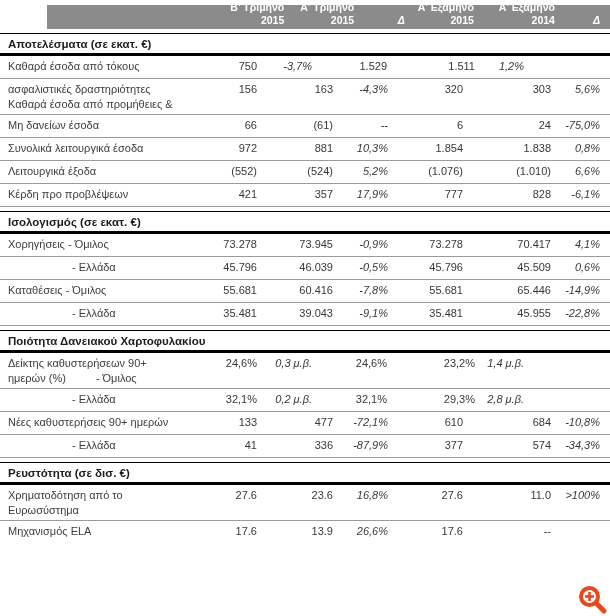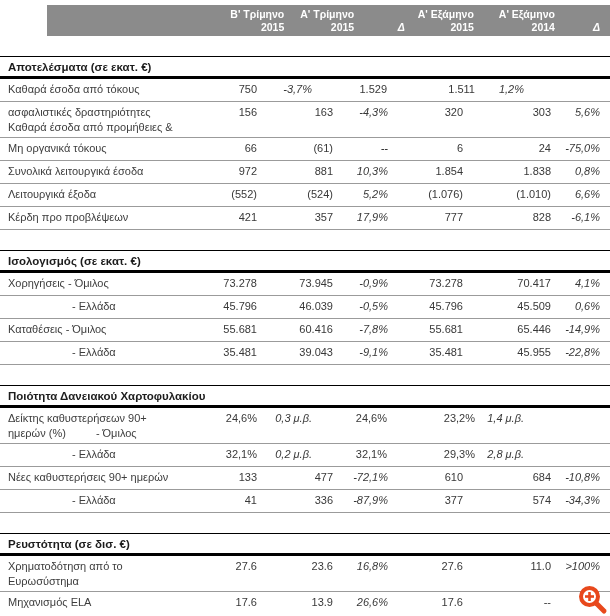--- a/index.html
+++ b/index.html
@@ -12,21 +12,21 @@
     position: relative;
     width: 610px;
     height: 616px;
     overflow: hidden;
     background: #ffffff;
   }
   
   .thead {
     display: flex;
     margin-top: 5px;
-    height: 31px;
+    height: 24px;
     background: #8b8b8b;
     color: #ffffff;
     align-items: flex-end;
     margin-left: 47px;
   }
   .hcell {
     box-sizing: border-box;
     text-align: right;
     font-size: 10.5px;
     font-weight: bold;
@@ -37,21 +37,21 @@
   .hcell.delta .h2 { font-style: italic; }
   
   .c1 { width: 185px; box-sizing: border-box; padding-left: 8px; }
   .c2 { width: 72px;  box-sizing: border-box; }
   .c3 { width: 76px;  box-sizing: border-box; }
   .c4 { width: 55px;  box-sizing: border-box; }
   .c5 { width: 75px;  box-sizing: border-box; }
   .c6 { width: 88px;  box-sizing: border-box; }
   .c7 { width: 59px;  box-sizing: border-box; padding-right: 10px; }
   
-  .section { margin-top: 20px; }
+  .section { margin-top: 4px; }
   .sec-title {
     border-top: 1px solid #000000;
     border-bottom: 3px solid #000000;
     font-size: 11.5px;
     font-weight: bold;
     color: #1c1c1c;
     padding: 3px 0 2px 8px;
     line-height: 14px;
   }
   .row {
@@ -147,21 +147,21 @@
           </div>
           <div class="num c2">156</div>
           <div class="num c3">163</div>
           <div class="num c4 delta">-4,3%</div>
           <div class="num c5">320</div>
           <div class="num c6">303</div>
           <div class="num c7 delta">5,6%</div>
         </div>
         <div class="row">
           <div class="label-cell c1">
-            <div>Μη οργανικά τόκους</div>
+            <div>Μη δανείων έσοδα</div>
           </div>
           <div class="num c2">66</div>
           <div class="num c3">(61)</div>
           <div class="num c4 delta">--</div>
           <div class="num c5">6</div>
           <div class="num c6">24</div>
           <div class="num c7 delta">-75,0%</div>
         </div>
         <div class="row">
           <div class="label-cell c1">

